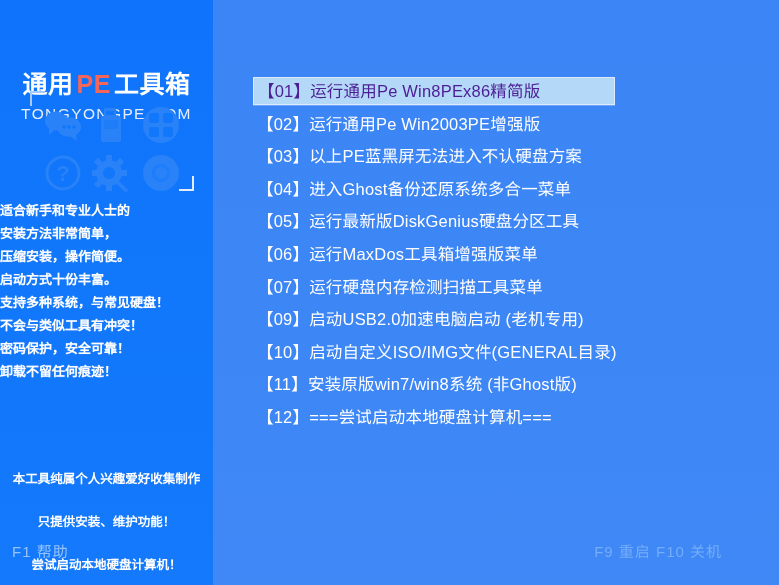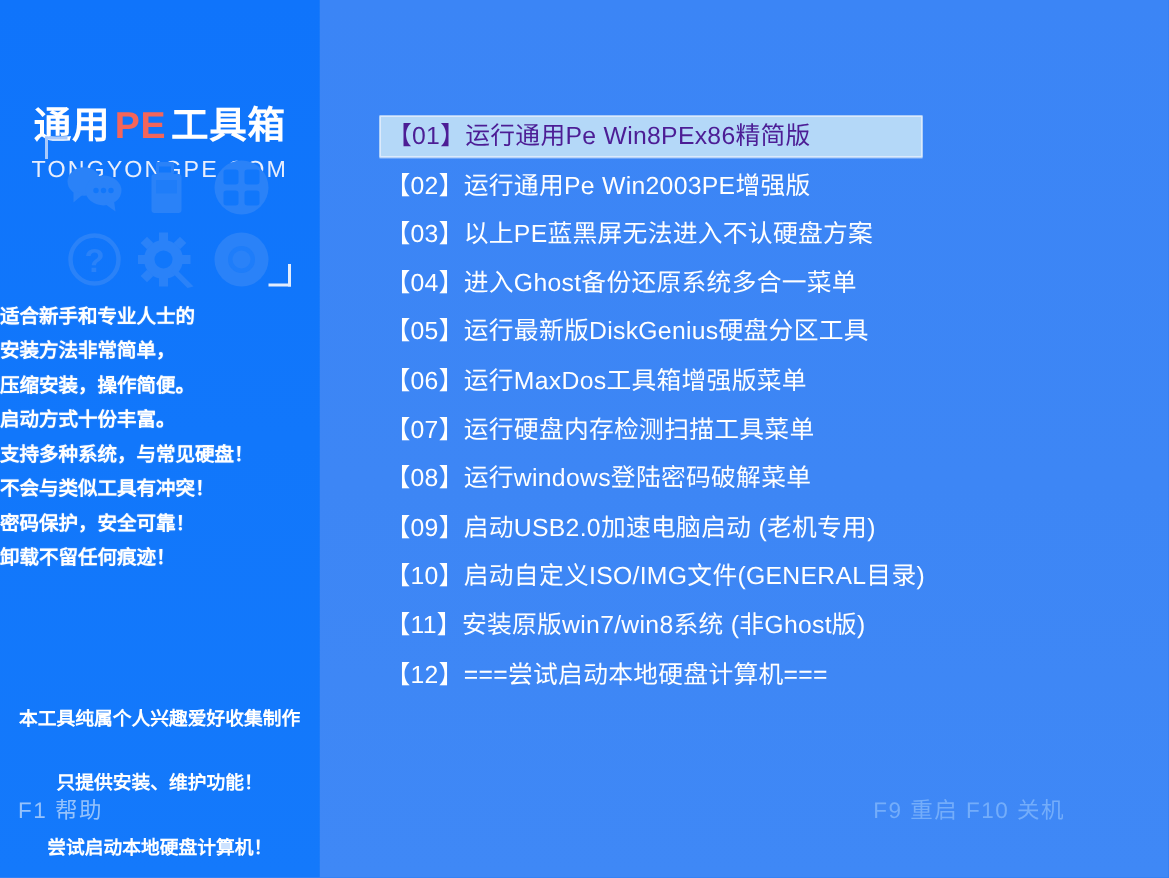--- a/index.html
+++ b/index.html
@@ -173,23 +173,24 @@
     box-sizing: border-box;
     height: 28px;
     line-height: 26px;
     box-shadow: 0 1px 0 rgba(255,255,255,0.25);
   }
 
   
   #statusbar {
     position: absolute;
     left: 0;
-    bottom: 12px;
+    bottom: 0;
     width: 724px;
     height: 55px;
+    padding-left: 12px;
   }
   #status-left {
     position: absolute;
     left: 12px;
     top: 10px;
     font-size: 15px;
     color: #95c2fb;
     letter-spacing: 1px;
     white-space: nowrap;
   }
@@ -304,21 +305,20 @@
   </div>
 
   <div id="menu">
     <div class="menu-item selected">【01】运行通用Pe Win8PEx86精简版</div>
     <div class="menu-item">【02】运行通用Pe Win2003PE增强版</div>
     <div class="menu-item">【03】以上PE蓝黑屏无法进入不认硬盘方案</div>
     <div class="menu-item">【04】进入Ghost备份还原系统多合一菜单</div>
     <div class="menu-item">【05】运行最新版DiskGenius硬盘分区工具</div>
     <div class="menu-item">【06】运行MaxDos工具箱增强版菜单</div>
     <div class="menu-item">【07】运行硬盘内存检测扫描工具菜单</div>
-    <div class="menu-item">【08】运行windows登陆密码破解菜单</div>
     <div class="menu-item">【09】启动USB2.0加速电脑启动 (老机专用)</div>
     <div class="menu-item">【10】启动自定义ISO/IMG文件(GENERAL目录)</div>
     <div class="menu-item">【11】安装原版win7/win8系统 (非Ghost版)</div>
     <div class="menu-item">【12】===尝试启动本地硬盘计算机===</div>
   </div>
 
   <div id="statusbar">
     <div id="status-left">F1 帮助</div>
     <div id="status-right">F9 重启  F10 关机</div>
   </div>

